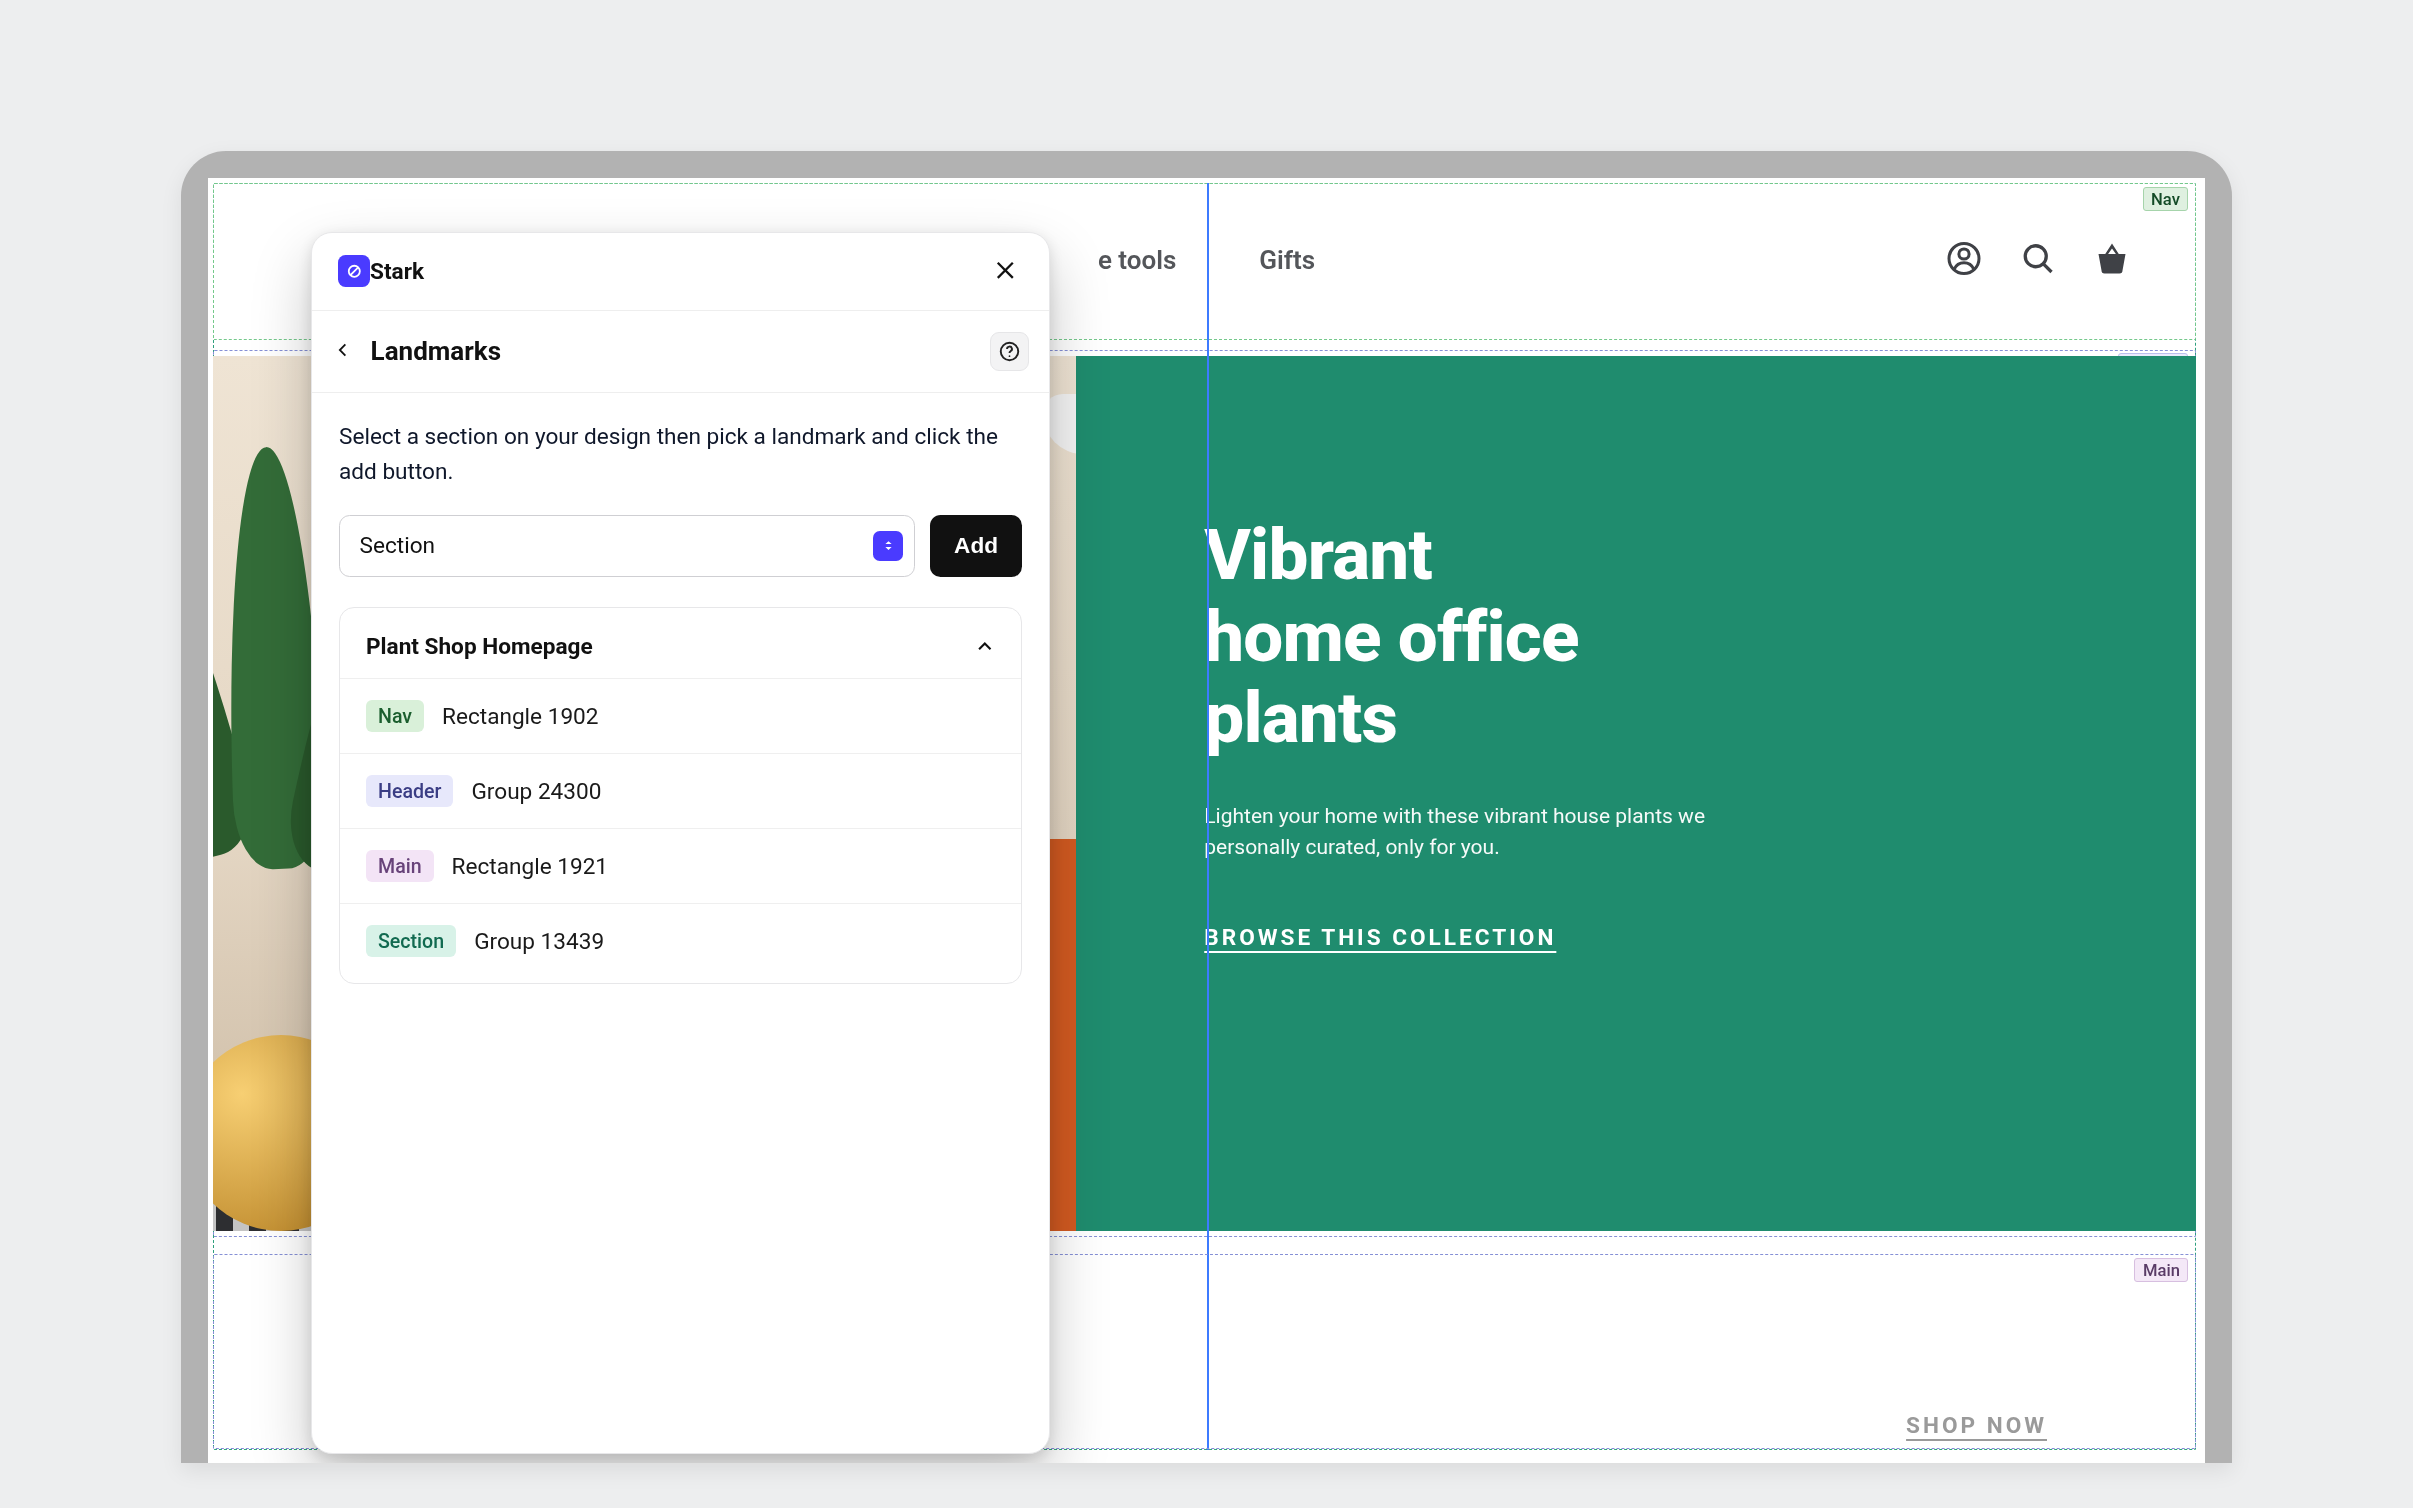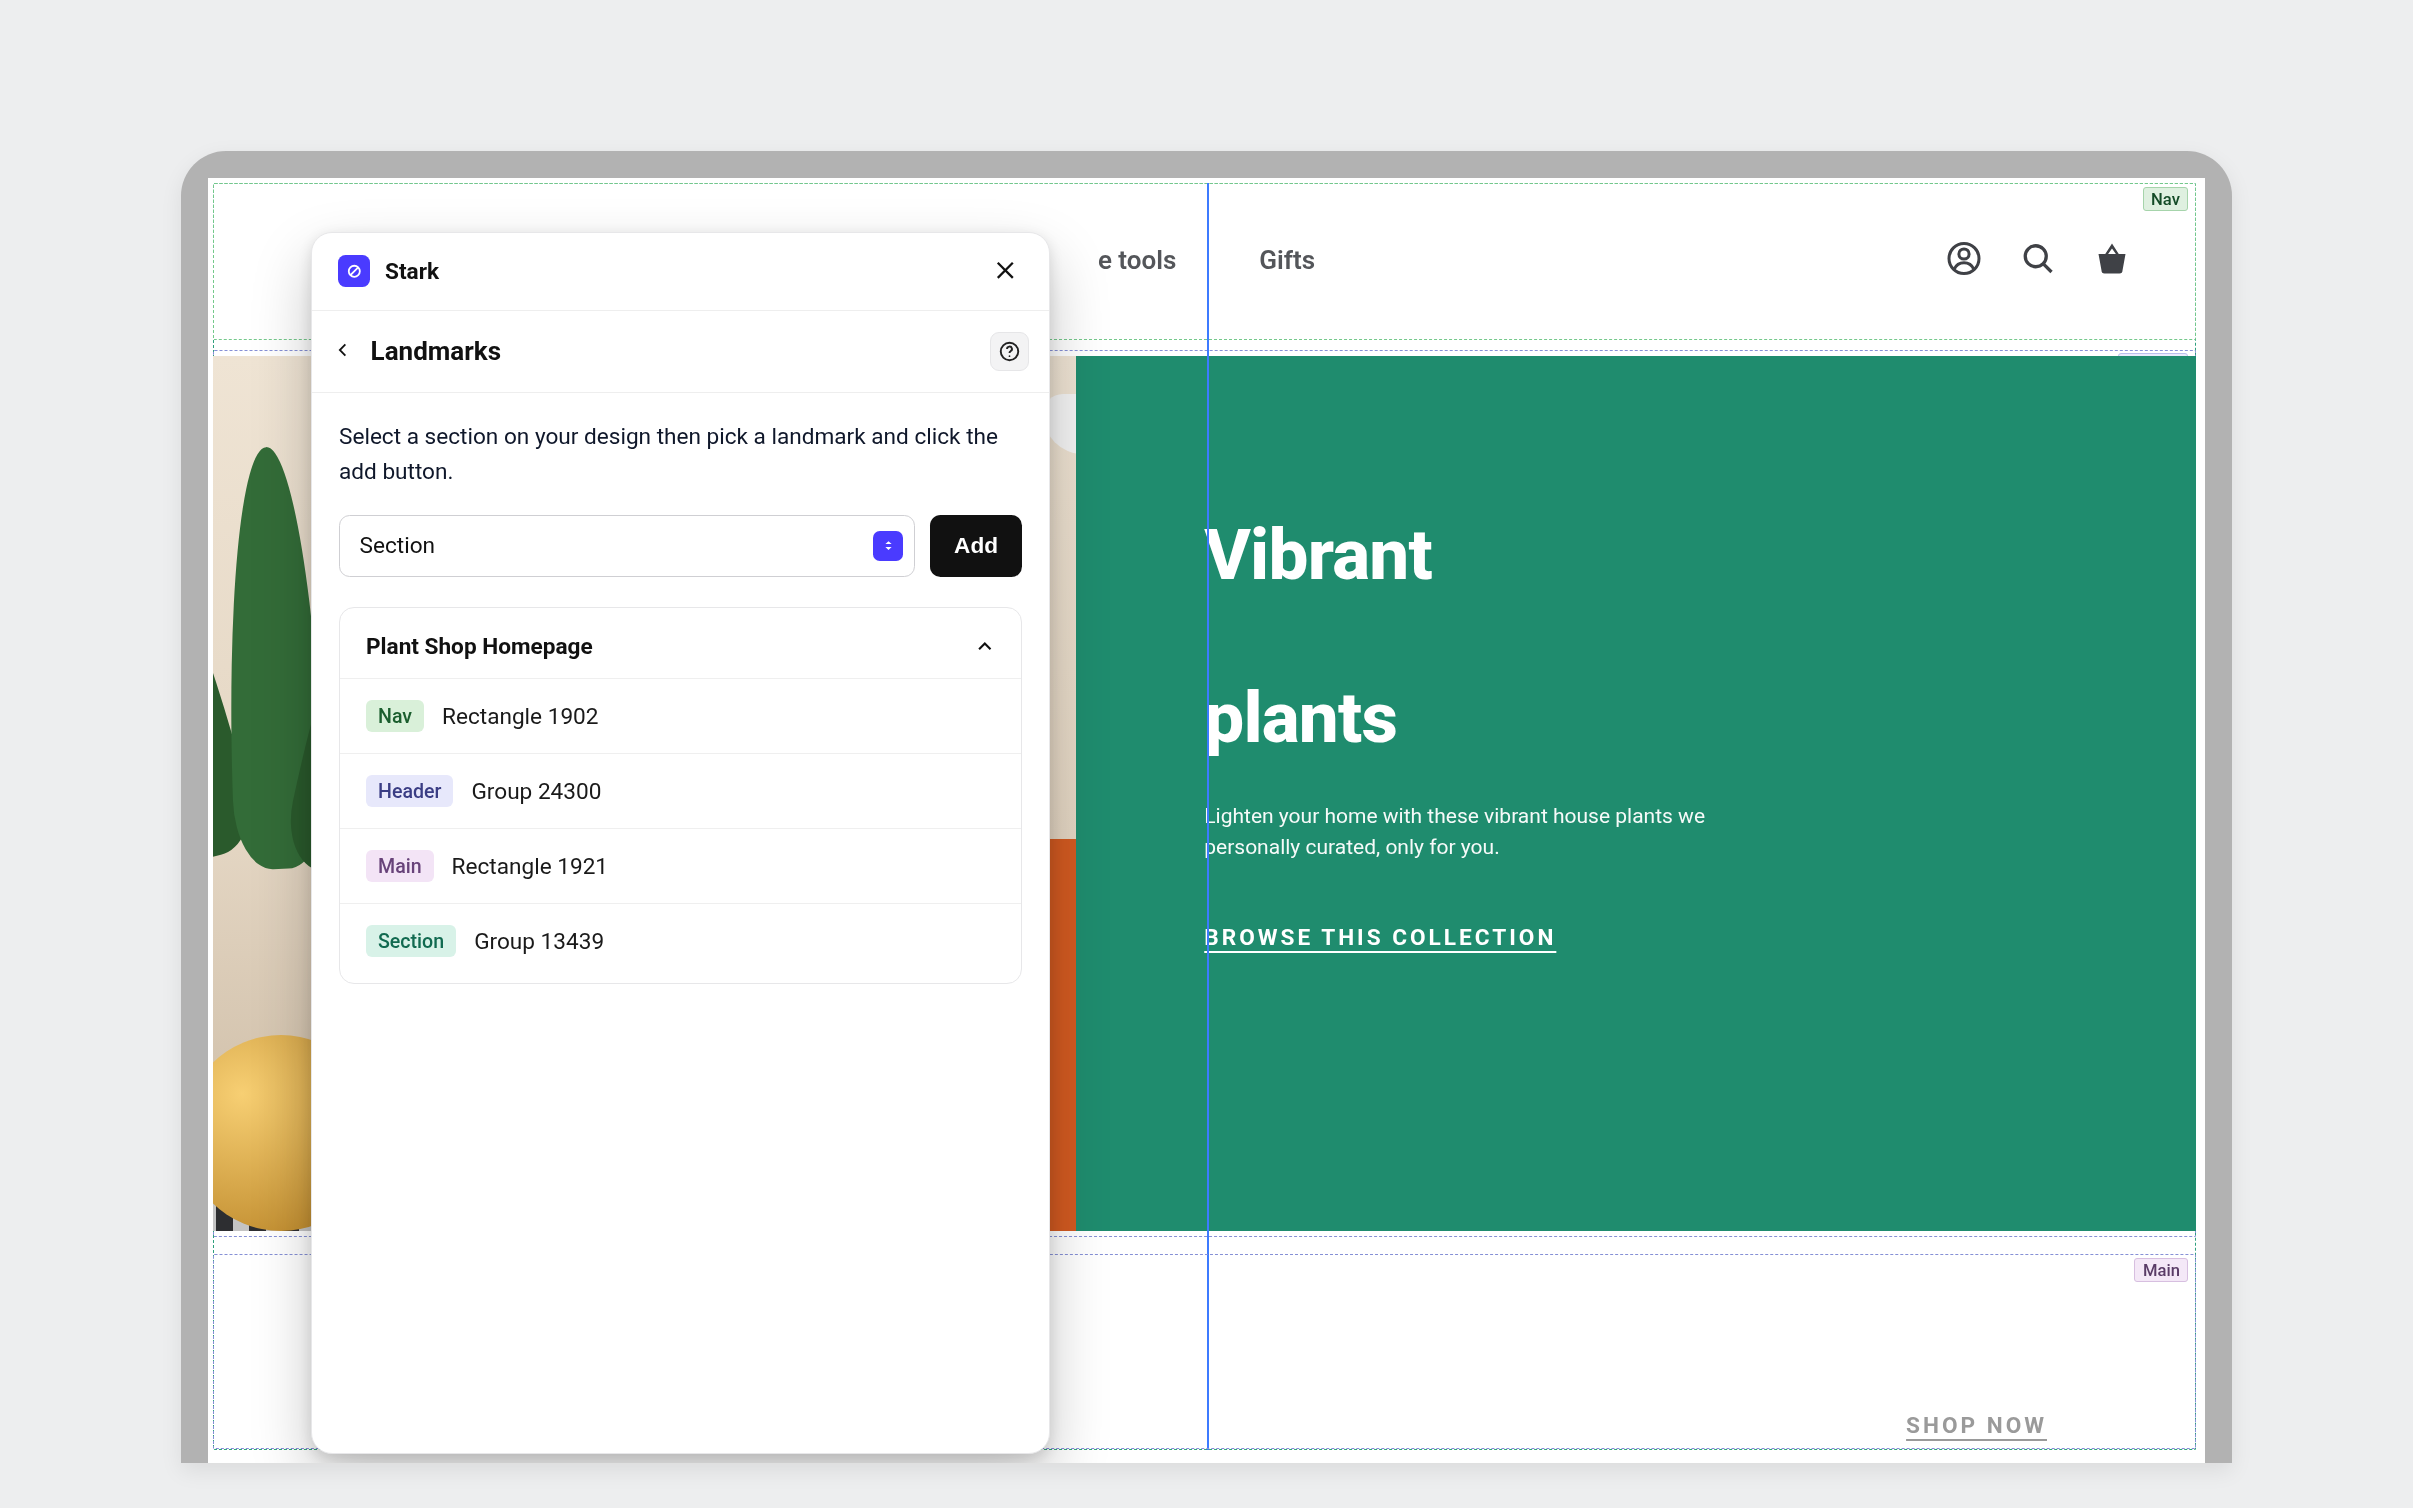--- a/index.html
+++ b/index.html
@@ -156,21 +156,21 @@
     width: 739px;
     height: 1222px;
     background: #ffffff;
     border-radius: 21px;
     border: 0.8px solid #e7e7e9;
     box-shadow: 0 27px 60px rgba(0,0,0,.22), 0 4.5px 13.6px rgba(0,0,0,.12);
     display: flex;
     flex-direction: column;
   }
   .panel-header{
-    display:flex;align-items:center;gap:15px;
+    display:flex;align-items:center;
     padding: 19.6px 26px;
     border-bottom: 0.8px solid #eee;
   }
   .stark-logo{
     width:32px;height:32px;border-radius:7.5px;
     background:#4a3bff;display:flex;align-items:center;justify-content:center;color:#fff;font-weight:700;font-size:18px;
   }
   .panel-header .title{font-size:22.6px;font-weight:700;}
   .panel-header .close{margin-left:auto;padding:6px;cursor:pointer;}
   .panel-header .close svg{width:22.6px;height:22.6px;stroke:#111;stroke-width:2.4;}
@@ -293,21 +293,21 @@
               <span></span>
               <span></span>
             </div>
             <div class="pot1"></div>
           </div>
 
       </div>
       <div class="hero-right">
         <h1>
           <span>Vibrant</span><br>
-          <br>
+          <span>home office</span><br>
           <span>plants</span>
         </h1>
         <p>Lighten your home with these vibrant house plants we personally curated, only for you.</p>
         <span class="hero-link">BROWSE THIS COLLECTION</span>
       </div>
     </div>
 
     <div class="sel-line" style="left:999px;top:4.5px;width:1.5px;height:1267px"></div>
 
     <div class="region" style="left:4.5px;top:1076px;right:9px;height:195px"></div>

